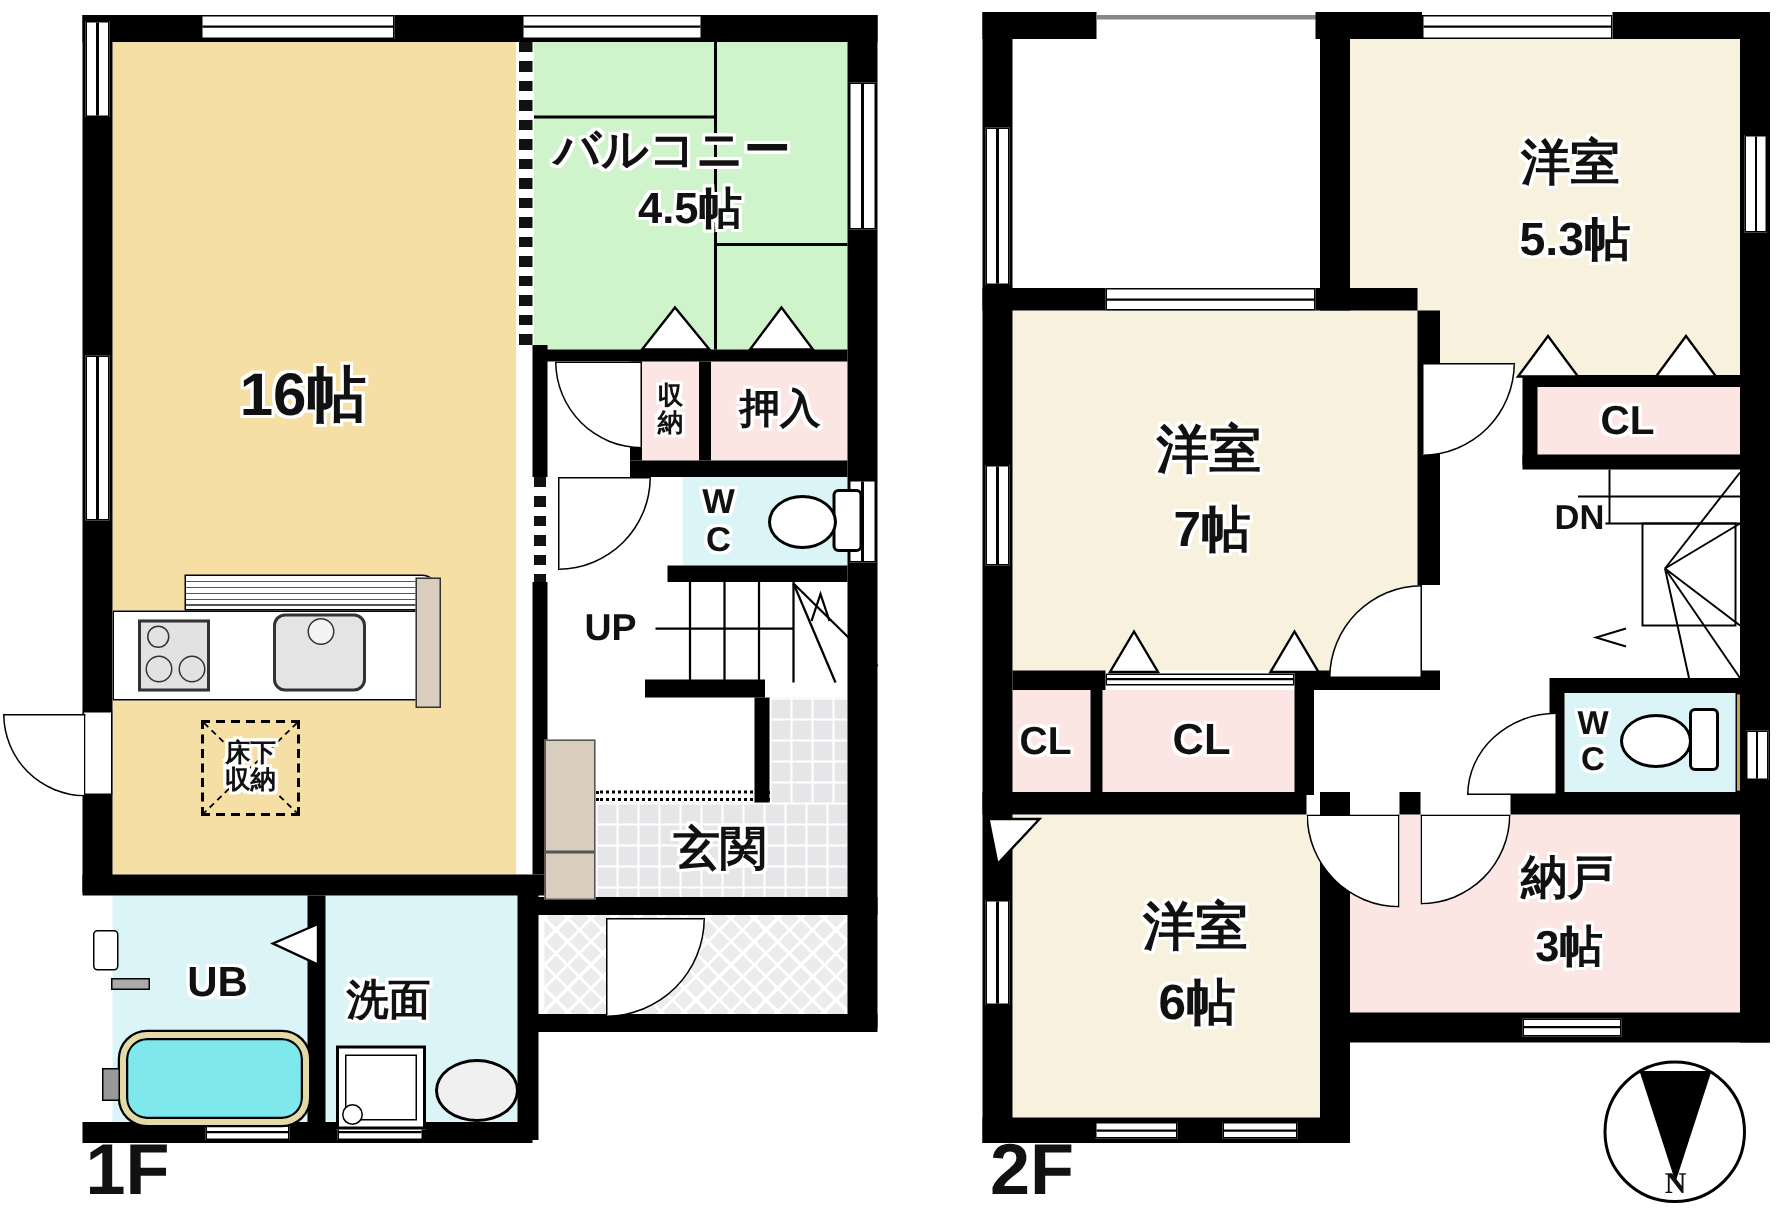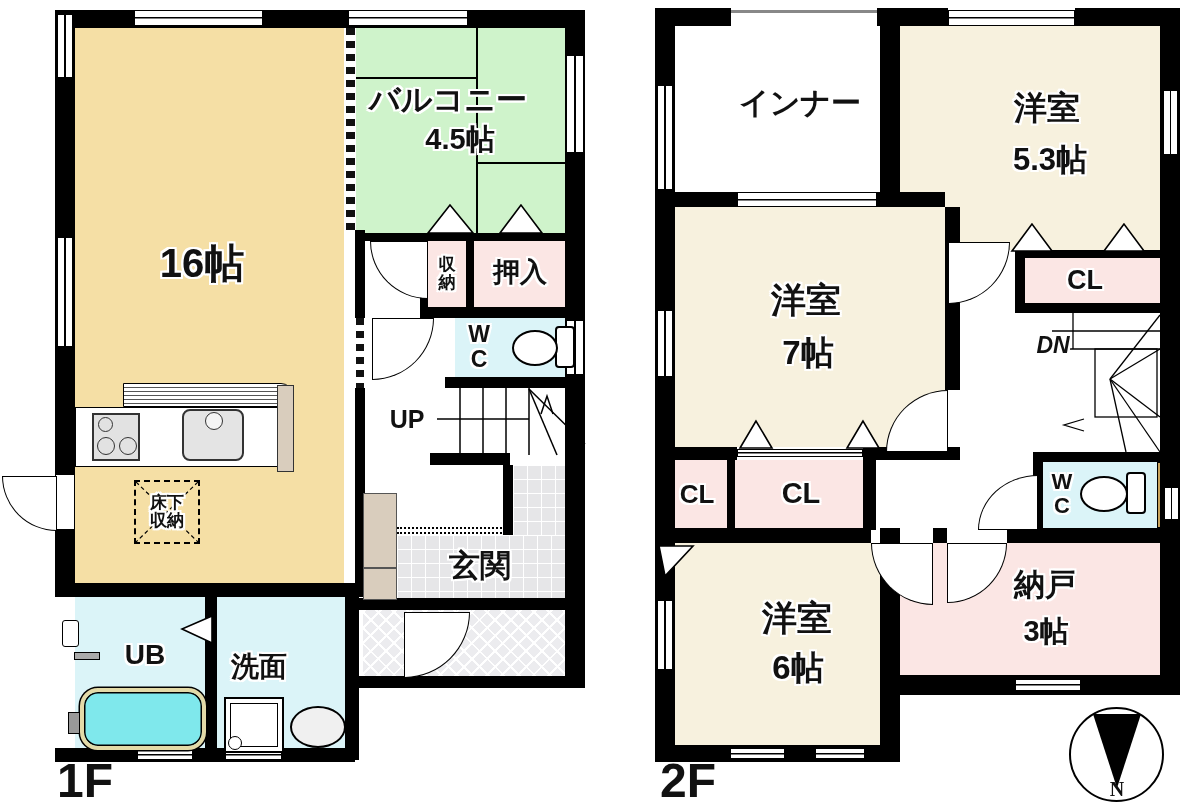--- a/index.html
+++ b/index.html
@@ -238,21 +238,21 @@
       <line x1="33" y1="0" x2="33" y2="36"></line>
       <rect x="55" y="36" width="62" height="68"></rect>
       <line x1="70" y1="66" x2="120" y2="2"></line>
         <line x1="70" y1="66" x2="120" y2="36"></line>
       <line x1="70" y1="66" x2="120" y2="104"></line>
         <line x1="70" y1="66" x2="120" y2="139"></line>
       <line x1="70" y1="66" x2="86" y2="139"></line>
       <polyline points="44,106 24,112 44,118"></polyline>
     </g>
   </svg>
-  <div class="lbl" style="left:1053px;top:345px;font-size:23px;font-style:italic;">DN</div>
+  <div class="lbl" style="left:1053px;top:345px;font-size:23px;">DN</div>
 
   <div class="fixture" style="left:1126px;top:472px;width:20px;height:42px;border-radius:4px;"></div>
   <div class="fixture" style="left:1080px;top:476px;width:48px;height:36px;border-radius:50%;"></div>
 
   <svg class="icon" style="left:1012px;top:224px;" width="40" height="27" viewBox="0 0 40 27">
       <polygon points="20,0 0,27 40,27" fill="#fff" stroke="#000" stroke-width="1.6"></polygon>
     </svg>
   <svg class="icon" style="left:1104px;top:224px;" width="40" height="27" viewBox="0 0 40 27">
       <polygon points="20,0 0,27 40,27" fill="#fff" stroke="#000" stroke-width="1.6"></polygon>
     </svg>
@@ -260,21 +260,20 @@
       <polygon points="16,0 0,27 32,27" fill="#fff" stroke="#000" stroke-width="1.6"></polygon>
     </svg>
   <svg class="icon" style="left:847px;top:421px;" width="32" height="27" viewBox="0 0 32 27">
       <polygon points="16,0 0,27 32,27" fill="#fff" stroke="#000" stroke-width="1.6"></polygon>
     </svg>
   <svg class="icon" style="left:659px;top:546px;" width="34" height="30" viewBox="0 0 34 30">
       <polygon points="0,0 34,0 6,30" fill="#fff" stroke="#000" stroke-width="1.6"></polygon>
     </svg>
 
   <div class="lbl" style="left:800px;top:103px;font-size:30px;">
-    <div>インナー</div>
   </div>
   <div class="lbl" style="left:1047px;top:108px;font-size:33px;">洋室</div>
   <div class="lbl" style="left:1050px;top:160px;font-size:31px;">5.3帖</div>
   <div class="lbl" style="left:1085px;top:281px;font-size:27px;">CL</div>
   <div class="lbl" style="left:806px;top:300px;font-size:35px;">洋室</div>
   <div class="lbl" style="left:808px;top:353px;font-size:33px;">7帖</div>
   <div class="lbl" style="left:697px;top:494px;font-size:26px;">CL</div>
   <div class="lbl" style="left:801px;top:494px;font-size:29px;">CL</div>
   <div class="lbl" style="left:1062px;top:494px;font-size:22px;">
     <div>W</div>

